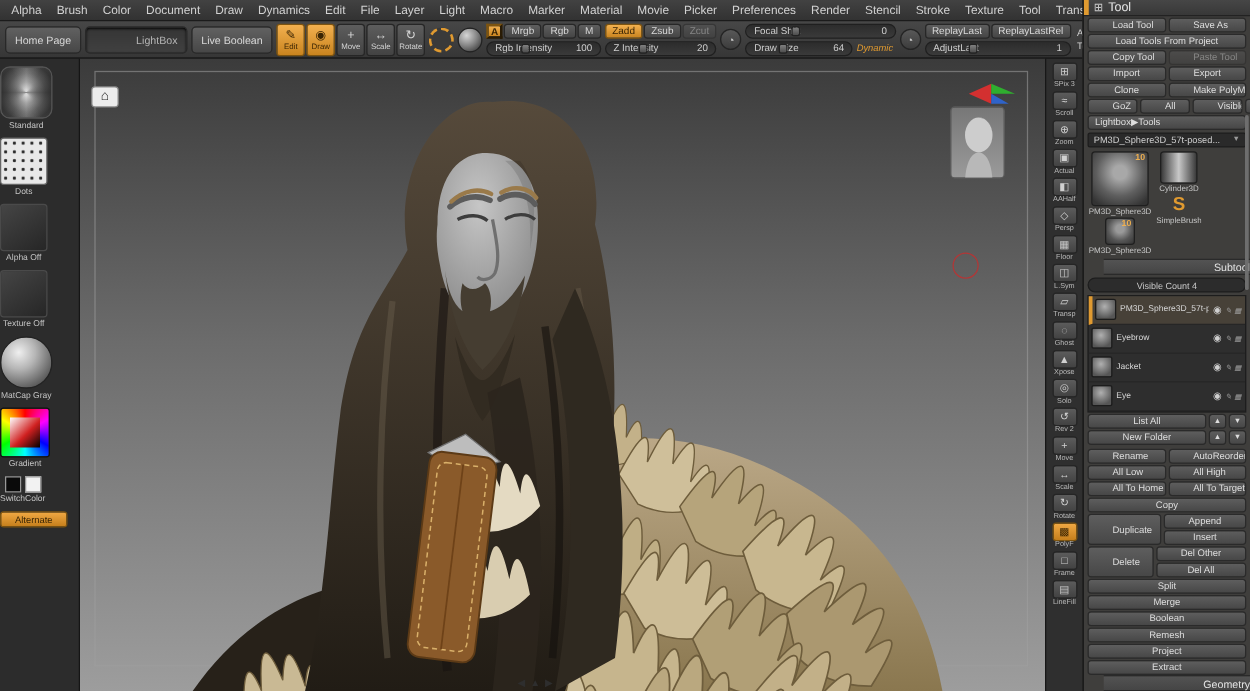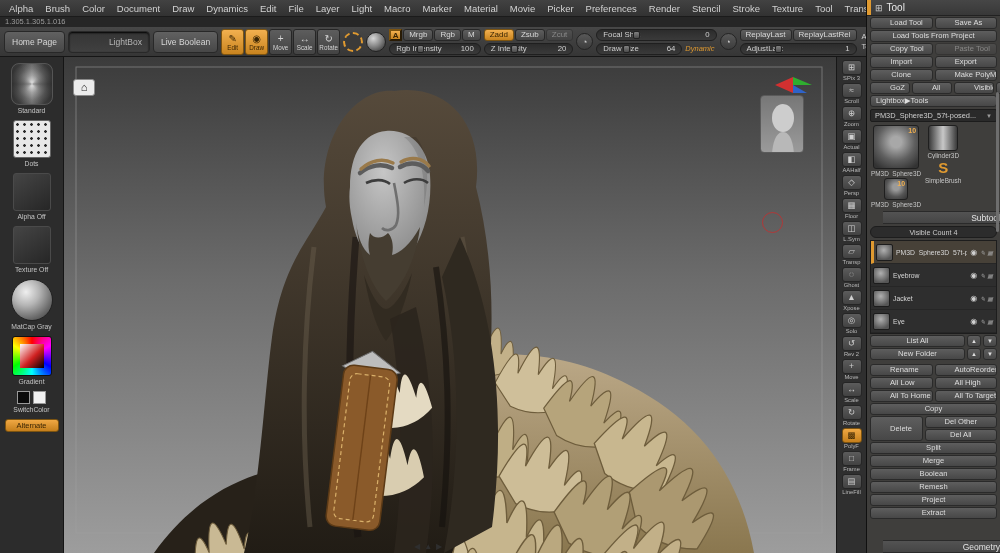--- a/index.html
+++ b/index.html
@@ -44,21 +44,21 @@
   .dial { width:17px; height:17px; border-radius:50%; background:linear-gradient(#585858,#3c3c3c); border:1px solid #242424;
     color:#c9c9c9; font-size:9px; display:flex; align-items:center; justify-content:center; flex:none; }
   .dyn { background:none; border:none; color:#e09a30; font-size:7.5px; font-style:italic; padding:0 2px; }
   .points { font-size:7.6px; color:#d0d0d0; line-height:10px; white-space:nowrap; margin-left:2px; }
 
   
   .workarea { flex:1; display:flex; min-height:0; }
 
   
   .left-tray { width:64px; background:#2c2c2c; border-right:1px solid #151515; display:flex; flex-direction:column;
-    align-items:center; padding-top:6px; gap:6px; }
+    align-items:flex-start; padding-top:6px; gap:6px; }
   .tray-item { display:flex; flex-direction:column; align-items:center; gap:2px; }
   .tray-label { font-size:6.8px; color:#c4c4c4; }
   .th-brush { width:42px; height:42px; border-radius:8px; border:1px solid #555;
     background: radial-gradient(circle at 50% 50%, #cfcfcf 8%, #8f8f8f 30%, #5c5c5c 55%, #3a3a3a 80%),
                 conic-gradient(#999, #555, #999, #555, #999); background-blend-mode:overlay; }
   .th-stroke { width:38px; height:38px; border-radius:3px; border:1px solid #666; background-color:#e8e8e8;
     background-image:radial-gradient(#2a2a2a 1px, transparent 1.6px); background-size:7px 7px; }
   .th-off { width:38px; height:38px; border-radius:3px; border:1px solid #4a4a4a;
     background:linear-gradient(145deg,#454545,#262626); }
   .th-matcap { width:42px; height:42px; border-radius:50%;
@@ -199,21 +199,20 @@
 
           <span class="menu-item">Transform</span>
 
           <span class="menu-item">Zplugin</span>
 
           <span class="menu-item">Zscript</span>
 
           <span class="menu-item">Help</span>
         </div>
     </div>
-    <div class="versionbar">1.305.1.305.1.016</div>
 
     <div class="topshelf">
       <button class="ts-btn">Home Page</button>
       <button class="ts-btn pressed">LightBox</button>
       <button class="ts-btn">Live Boolean</button>
 
       <div class="mode-cluster">
         <button class="stack-btn orange">
           <span class="si">✎</span>
           <span class="sl">Edit</span>
@@ -670,20 +669,27 @@
       <button class="tb">All High</button>
     </div>
     <div class="rt-row">
       <button class="tb">All To Home</button>
       <button class="tb">All To Target</button>
     </div>
     <div class="rt-row">
       <button class="tb">Copy</button>
     </div>
     <div class="rt-row">
+      <button class="tb tall">Duplicate</button>
+      <div class="rt-col">
+        <button class="tb">Append</button>
+        <button class="tb">Insert</button>
+      </div>
+    </div>
+    <div class="rt-row">
       <button class="tb tall">Delete</button>
       <div class="rt-col">
         <button class="tb">Del Other</button>
         <button class="tb">Del All</button>
       </div>
     </div>
     <div class="rt-row">
       <button class="tb">Split</button>
     </div>
     <div class="rt-row">

